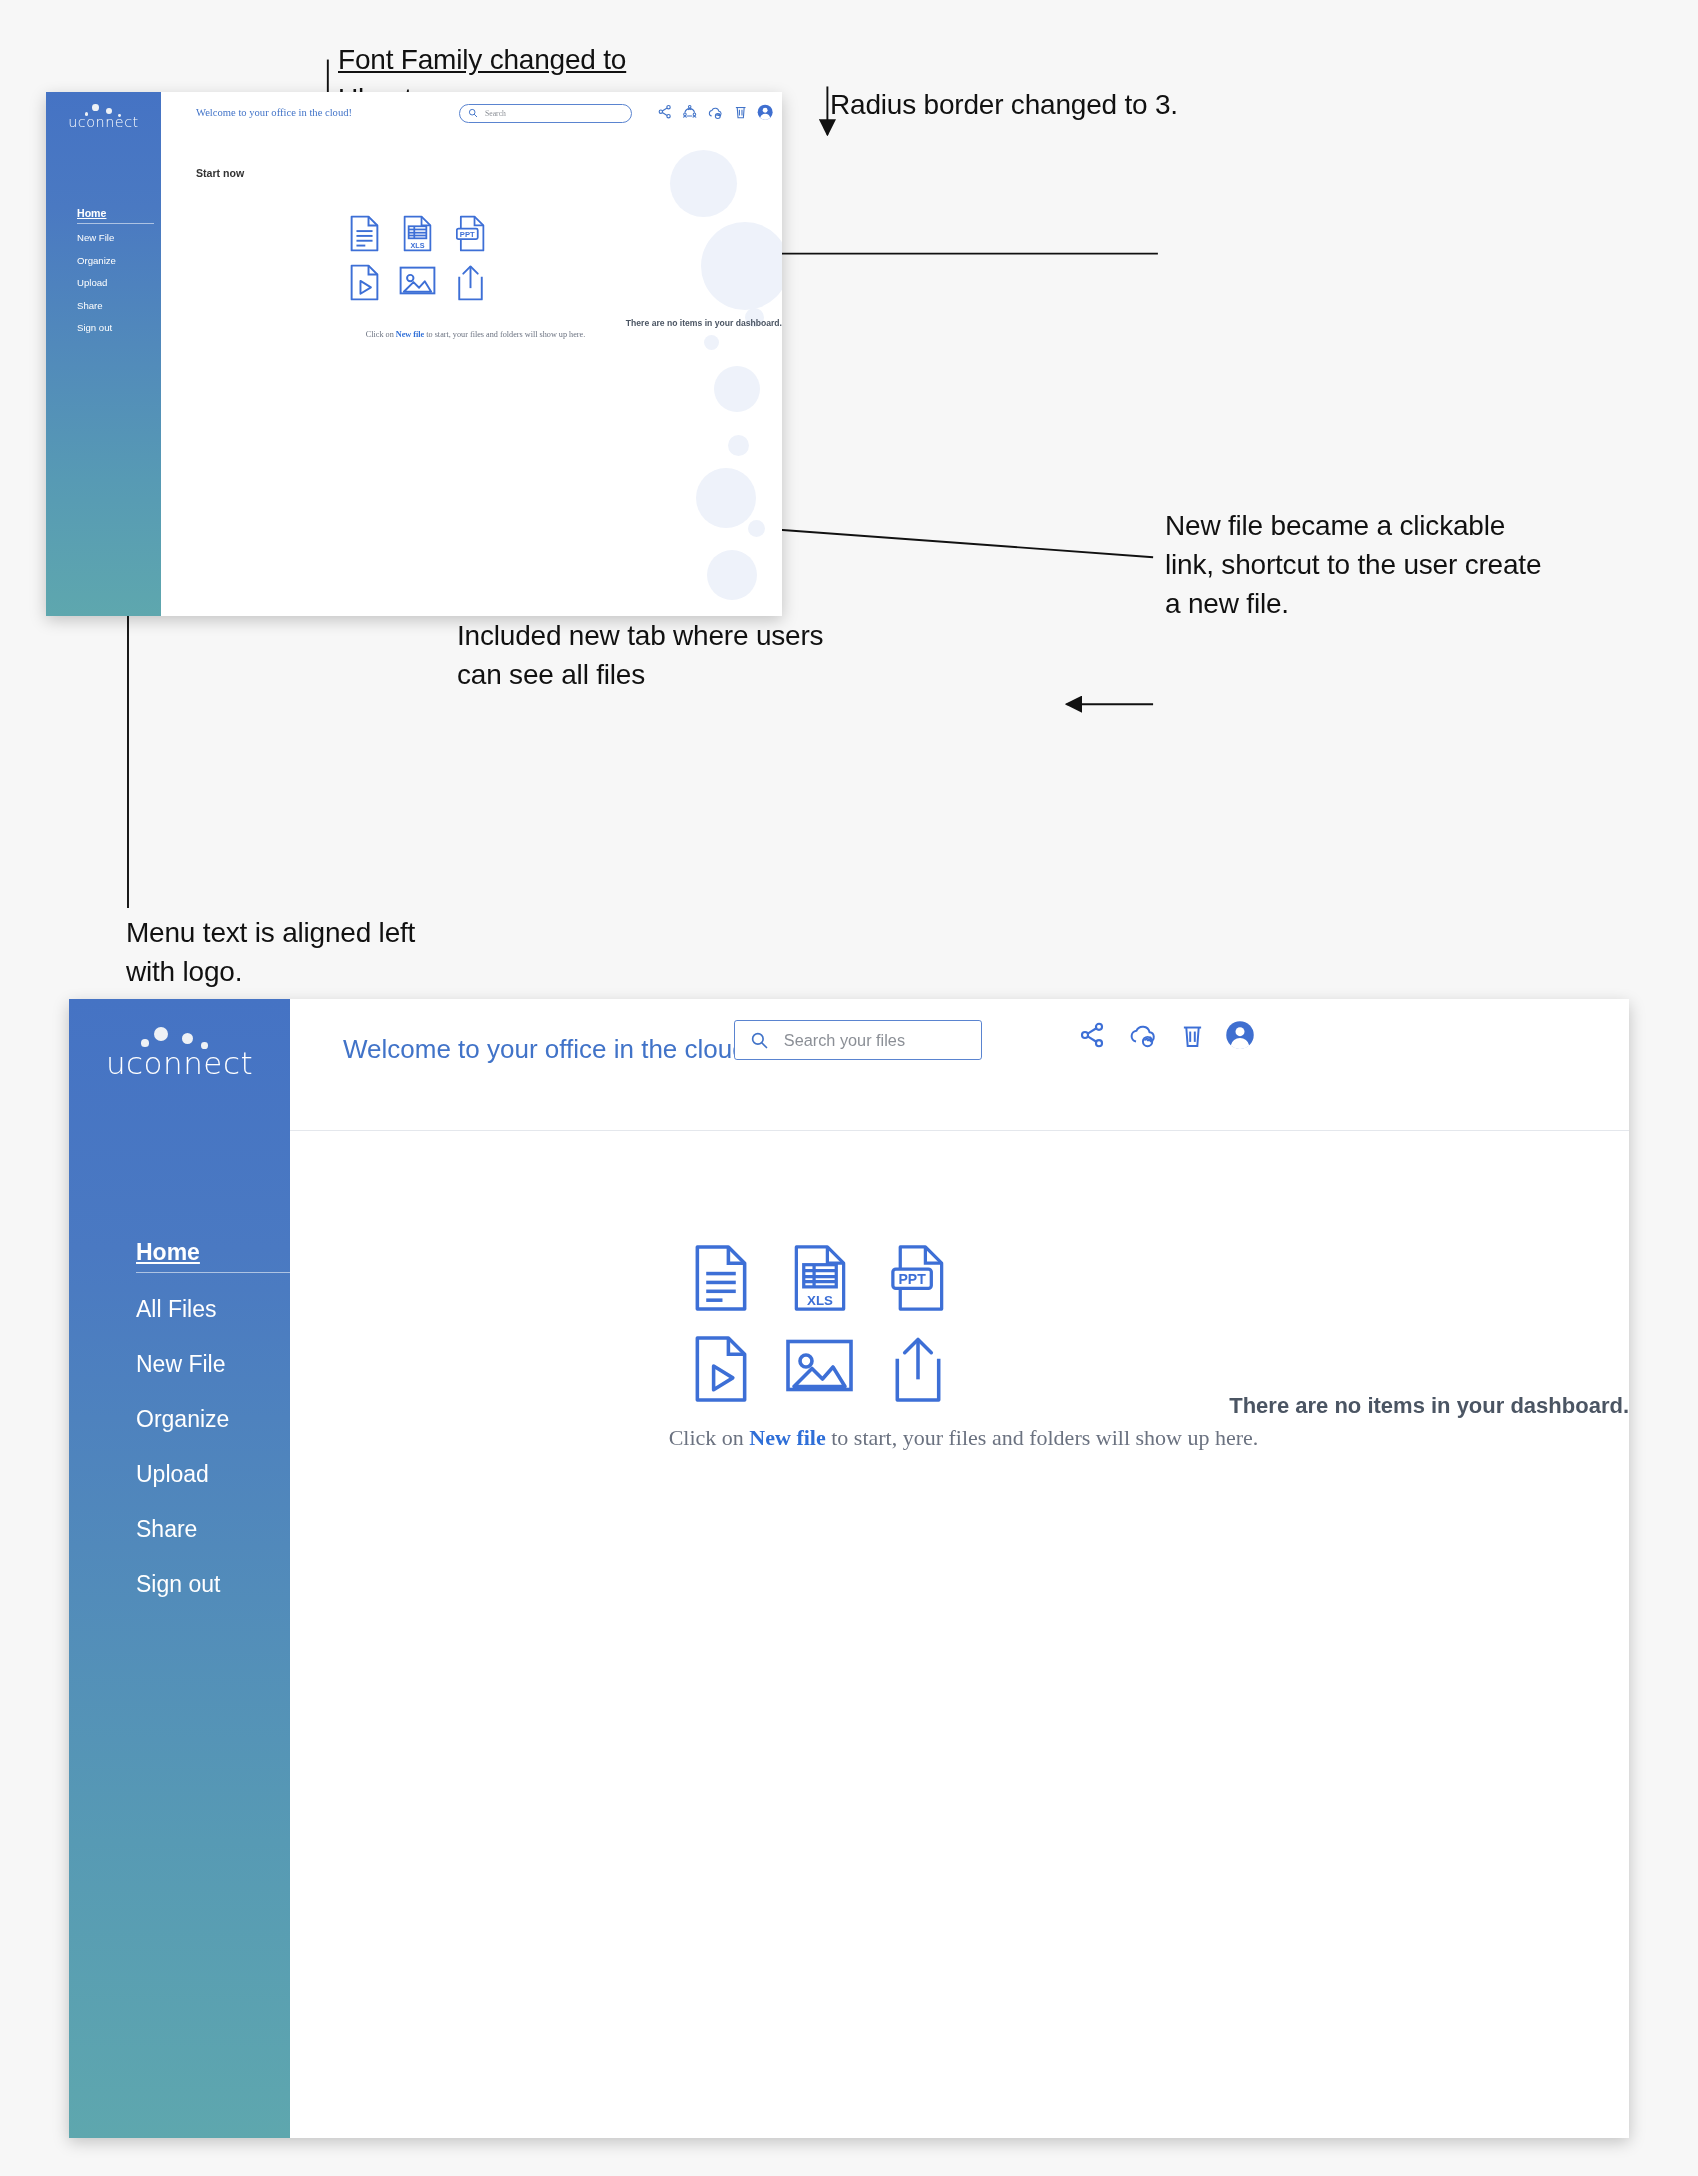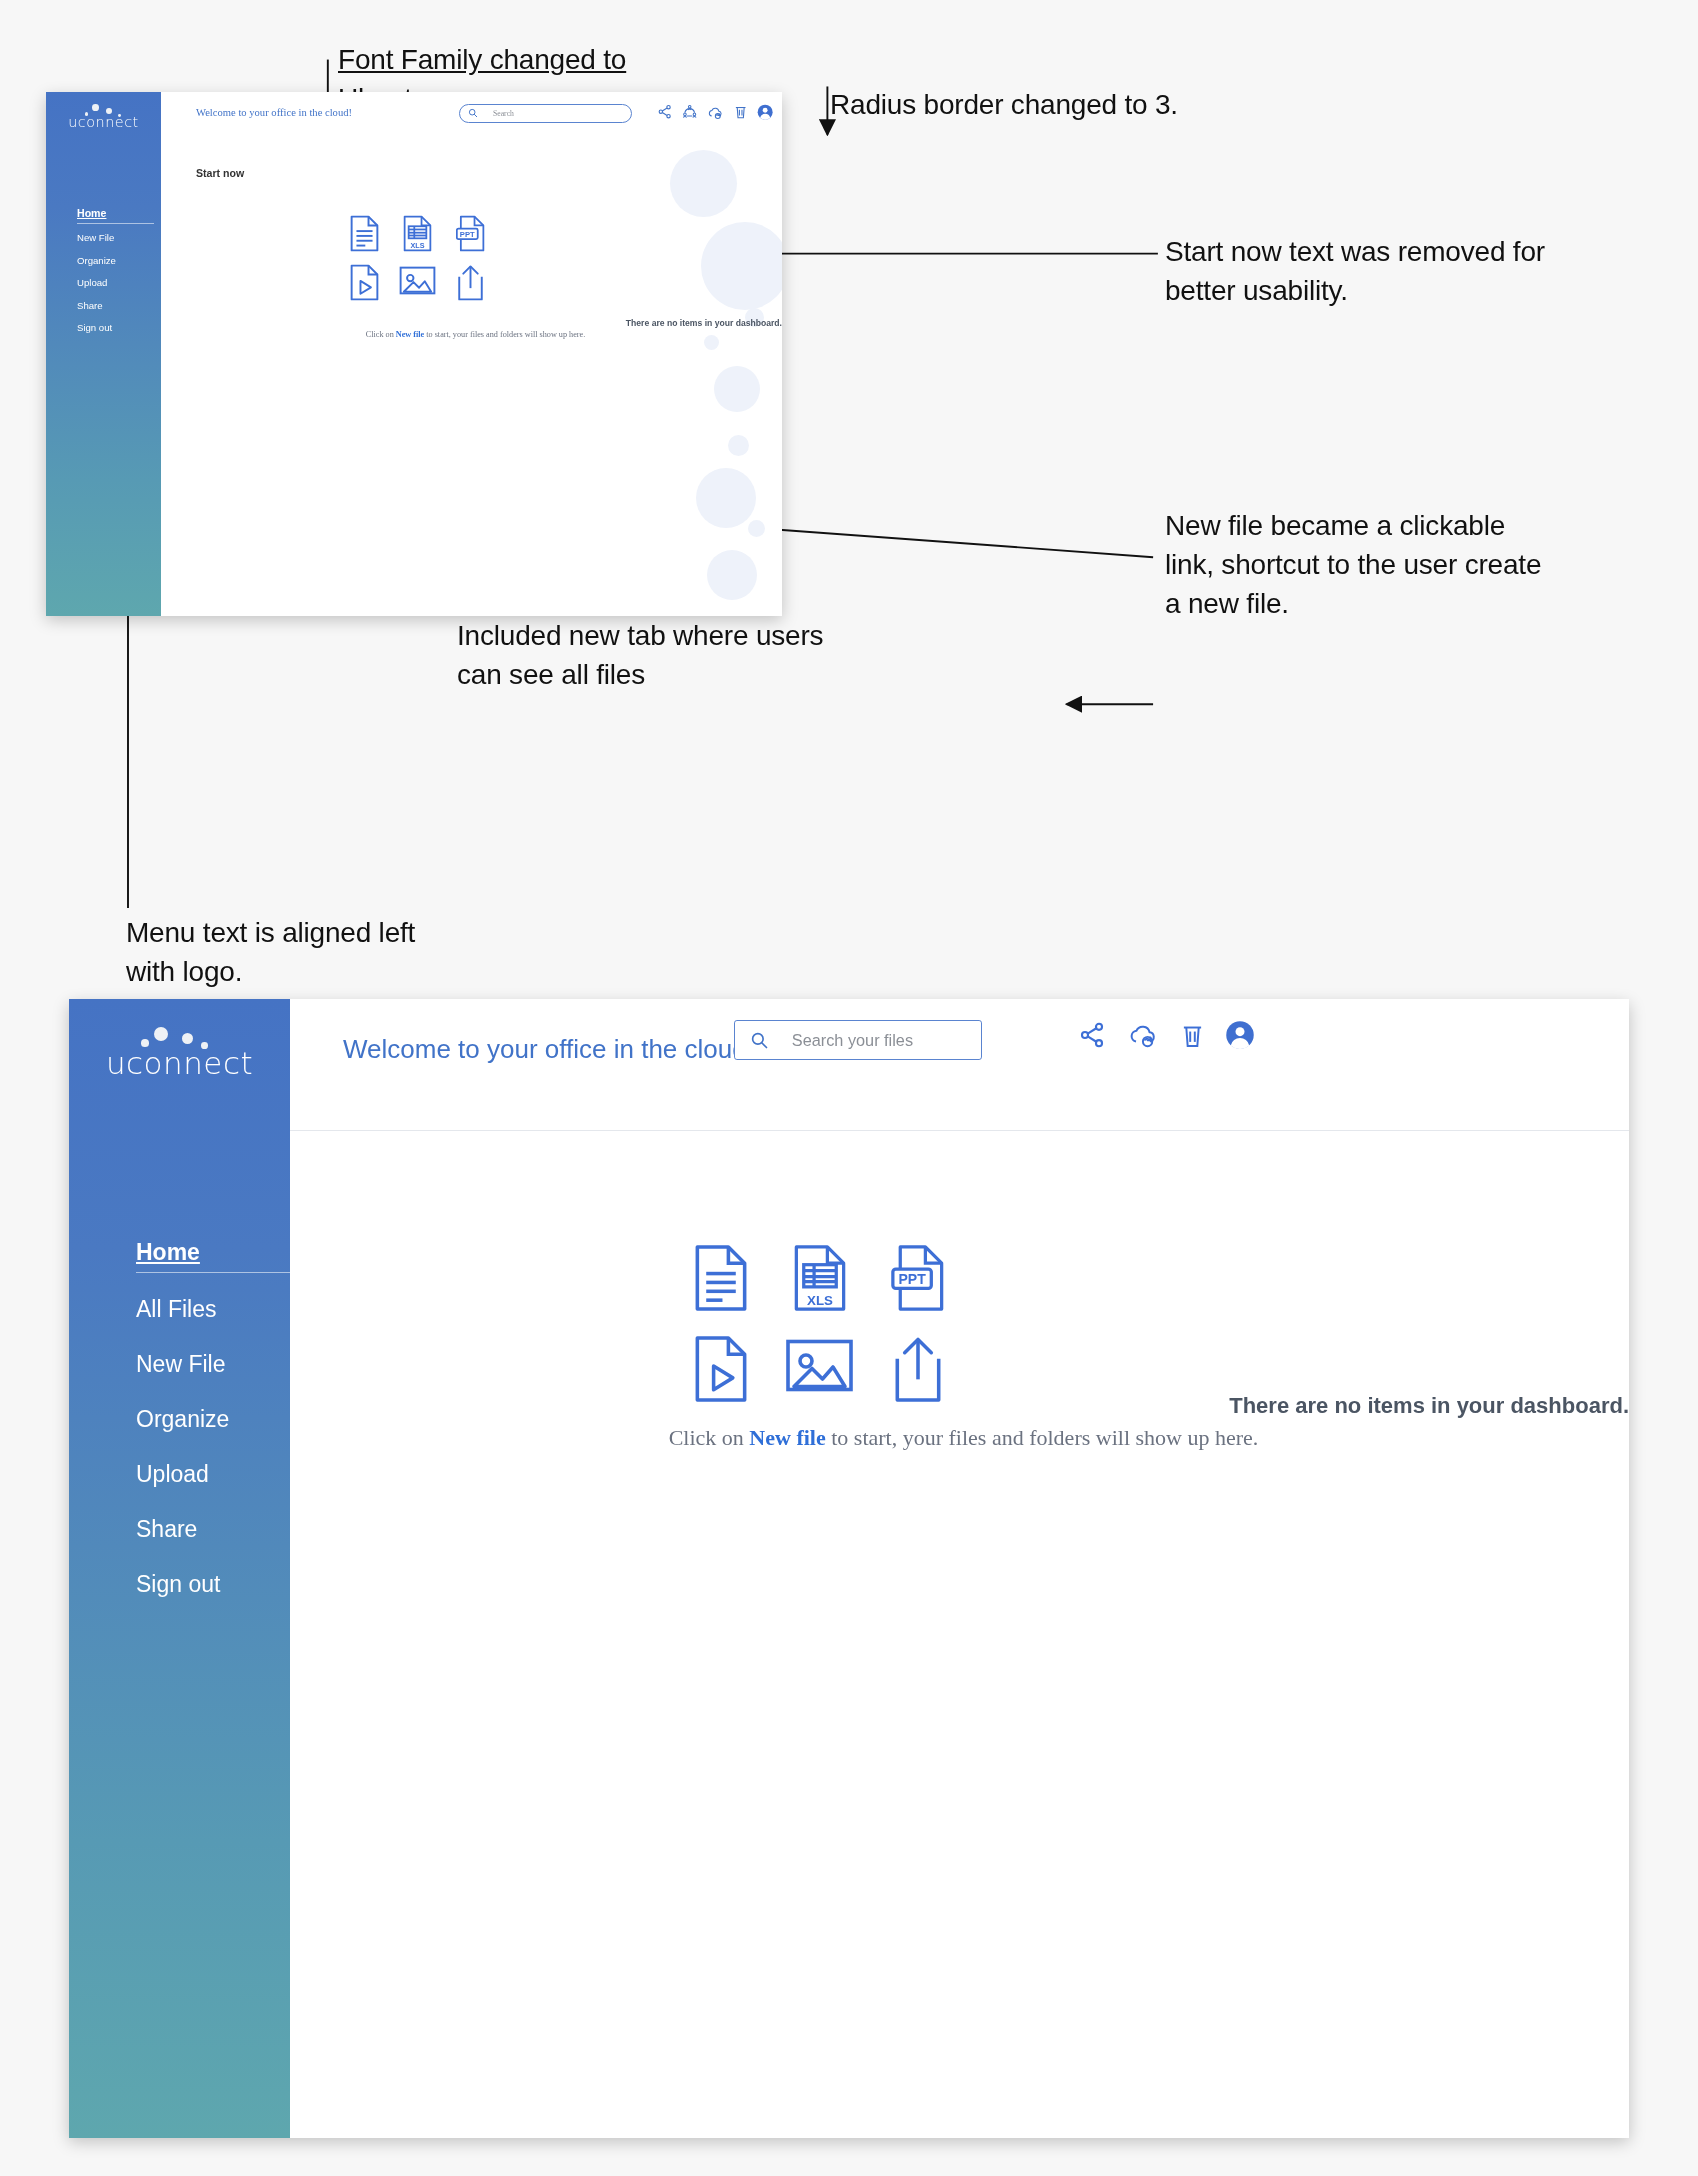--- a/index.html
+++ b/index.html
@@ -34,21 +34,21 @@
   .logo-word { color: #ffffff; font-family: "DejaVu Sans", sans-serif; font-weight: 300; letter-spacing: 0.5px; }
   .dot { position: absolute; border-radius: 50%; background: #eef1f5; }
 
   .menu { position: absolute; }
   .menu-item { color: #ffffff; display: block; }
   .menu-item.active { font-weight: 700; text-decoration: underline; }
   .menu-rule { background: rgba(255,255,255,.55); height: 1px; }
 
   .content { position: absolute; top: 0; bottom: 0; right: 0; background: #fff; }
   .welcome { position: absolute; color: #4173c8; }
-  .searchbox { position: absolute; border: 1px solid #5a84d0; background: #fff; display: flex; align-items: center; gap: 8px; }
+  .searchbox { position: absolute; border: 1px solid #5a84d0; background: #fff; display: flex; align-items: center; }
   .searchbox .ph { color: #8b8f96; }
   .iconrow { position: absolute; display: flex; align-items: center; }
   .ic { display: block; }
 
   .deco-circle { position: absolute; border-radius: 50%; background: #eef2fa; }
 
   .filegrid { position: absolute; display: grid; grid-template-columns: repeat(3, auto); justify-items: center; }
   .empty-title { position: absolute; text-align: right; width: 100%; font-family: Liberation Sans, sans-serif; font-weight: 700; color: #4b5563; }
   .empty-sub { position: absolute; text-align: center; width: 100%; font-family: "Liberation Serif", serif; color: #6b7280; padding-left: 8px; }
   .empty-sub b { color: #2f6fd8; }
@@ -103,22 +103,20 @@
     <path d="M1200,733 L1110,733" stroke="#111" stroke-width="2" fill="none" marker-end="url(#ah)"></path>
 
     <path d="M133,945 L133,448" stroke="#111" stroke-width="2" fill="none" marker-end="url(#ah)"></path>
   </svg>
 
   <div class="anno" style="left:338px; top:40px; width:403px;text-decoration:underline;">Font Family changed to
 Ubuntu.</div>
 
   <div class="anno" style="left:830px; top:85px; width:461px;">Radius border changed to 3.</div>
 
-  <div class="anno" style="left:1165px; top:232px; width:500px;">Start now text was removed for
-better usability.</div>
 
   <div class="anno" style="left:1165px; top:506px; width:509px;">New file became a clickable
 link, shortcut to the user create
 a new file.</div>
 
   <div class="anno" style="left:457px; top:616px; width:490px;">Included new tab where users
 can see all files</div>
 
 
   <div class="anno" style="left:126px; top:913px; width:403px;">Menu text is aligned left

